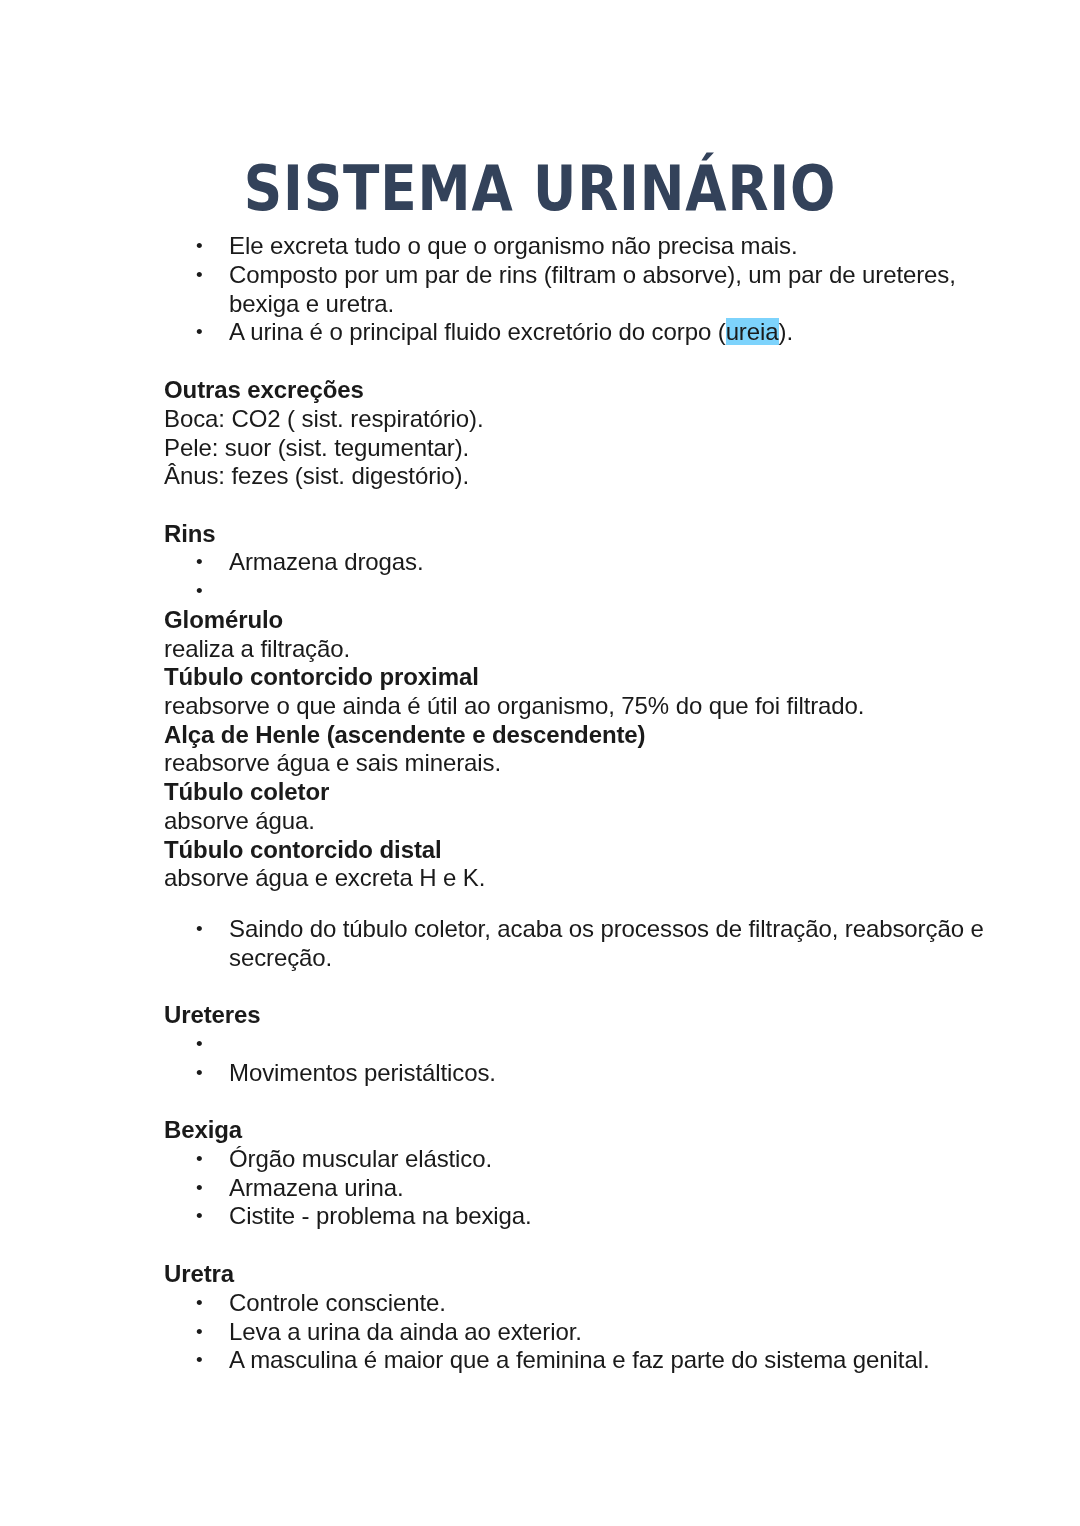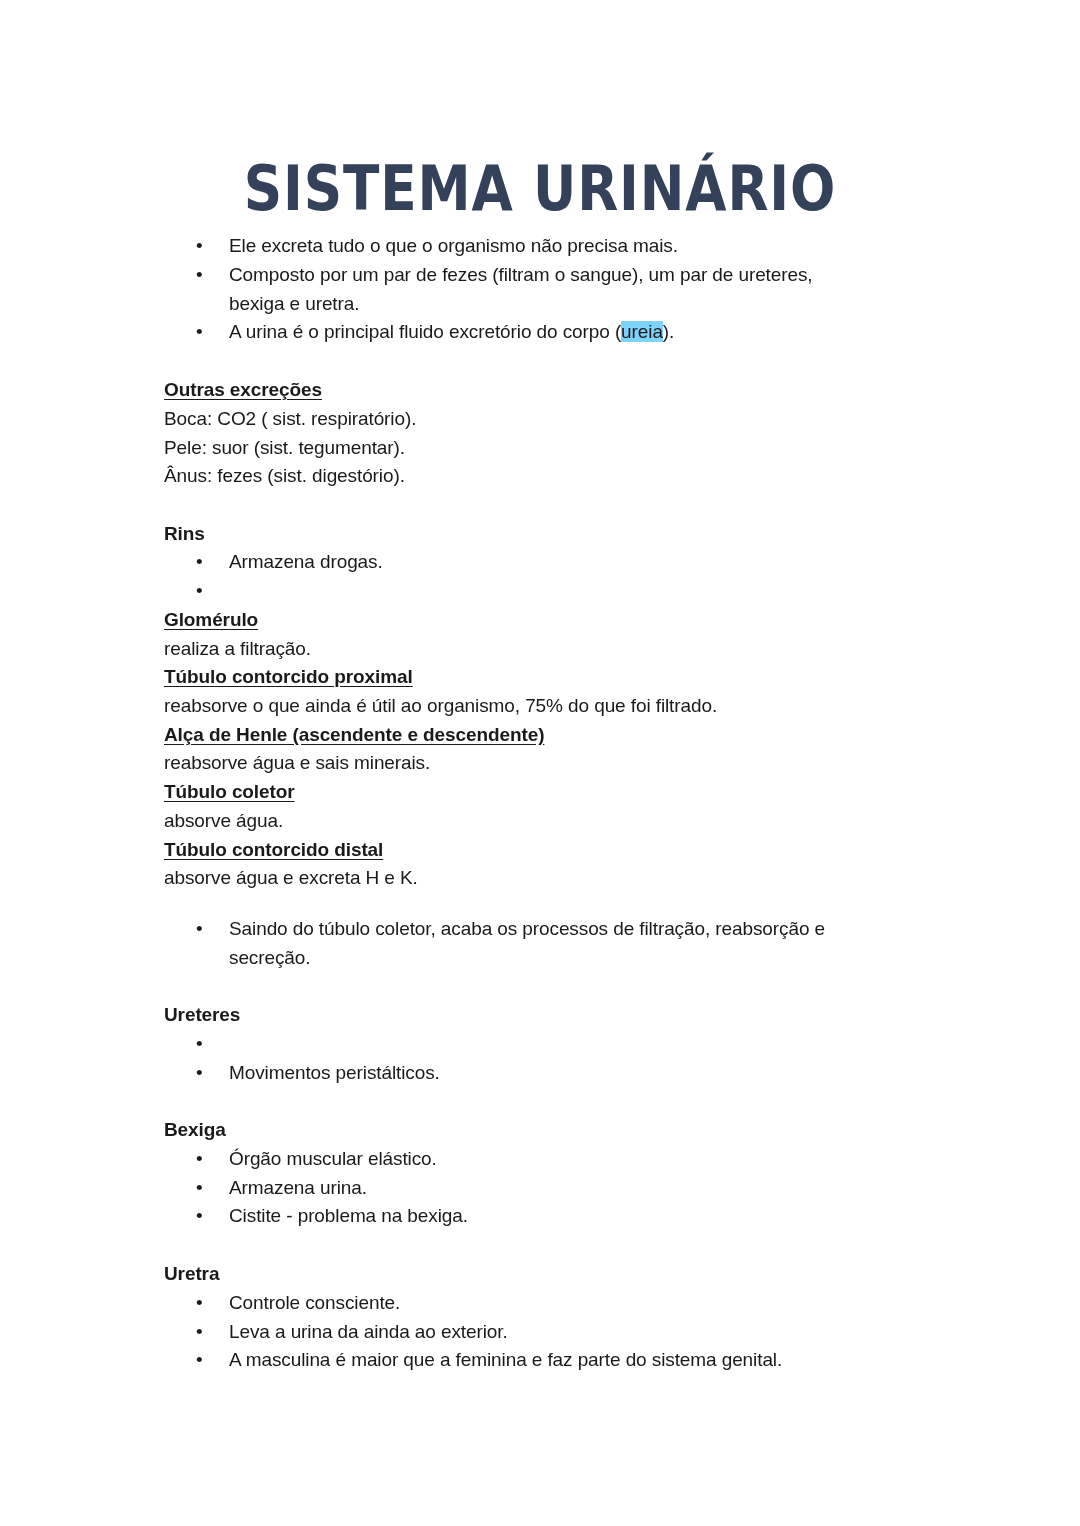--- a/index.html
+++ b/index.html
@@ -10,42 +10,42 @@
     .page { position: absolute; left: 0; top: 13px; width: 1080px; height: 1526px; }
     .title {
       position: absolute; left: 0; width: 1080px; top: 136px;
       text-align: center;
       font-family: "DejaVu Sans", sans-serif; font-weight: bold;
       font-size: 62px; line-height: 80px; letter-spacing: 1px;
       color: #33425a; transform: scaleX(0.86); transform-origin: 540px 0;
     }
     .line {
       position: absolute; left: 164px; height: 29px; line-height: 29px;
-      font-size: 19px; white-space: nowrap; letter-spacing: -0.1px;
+      font-size: 24px; white-space: nowrap; letter-spacing: -0.1px;
     }
     .bullet-line { left: 229px; }
     .bullet {
       position: absolute; left: 196px; height: 29px; line-height: 29px; font-size: 19px;
     }
     .bold { font-weight: bold; }
-    .ul { text-decoration: underline; text-underline-offset: 3px; }
+    .ul { text-underline-offset: 3px; }
     .hl { background: #7dd3fc; }
   </style>
 </head>
 <body>
 
 <div class="page">
 
   <div class="title">SISTEMA URINÁRIO</div>
 
   <span class="bullet" style="top:218px">•</span>
   <div class="line bullet-line" style="top:218px">Ele excreta tudo o que o organismo não precisa mais.</div>
 
   <span class="bullet" style="top:247px">•</span>
-  <div class="line bullet-line" style="top:247px">Composto por um par de fezes (filtram o sangue), um par de ureteres,</div>
+  <div class="line bullet-line" style="top:247px">Composto por um par de rins (filtram o absorve), um par de ureteres,</div>
   <div class="line bullet-line" style="top:276px">bexiga e uretra.</div>
 
   <span class="bullet" style="top:304px">•</span>
   <div class="line bullet-line" style="top:304px"><span>A urina é o principal fluido excretório do corpo (</span><span class="hl">ureia</span><span>).</span></div>
 
   <div class="line bold ul" style="top:362px">Outras excreções</div>
   <div class="line" style="top:391px">Boca: CO2 ( sist. respiratório).</div>
   <div class="line" style="top:420px">Pele: suor (sist. tegumentar).</div>
   <div class="line" style="top:448px">Ânus: fezes (sist. digestório).</div>
 

